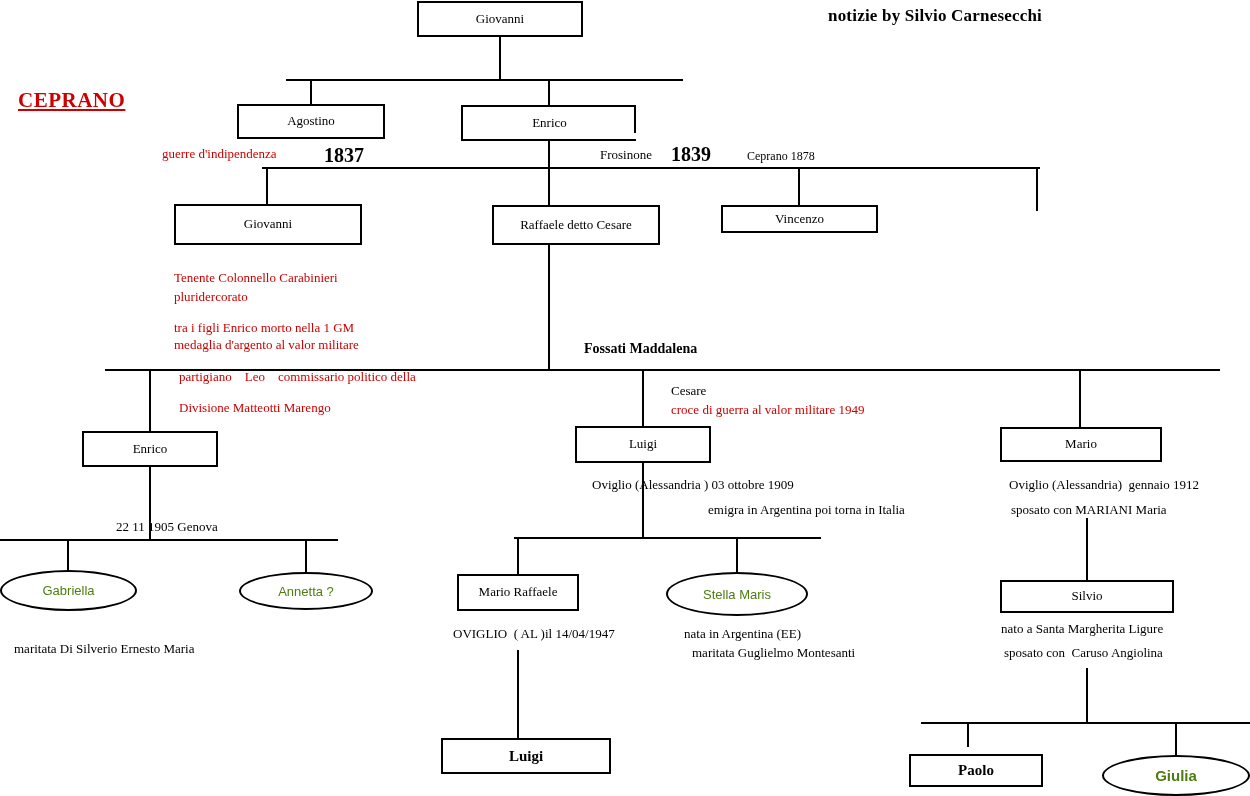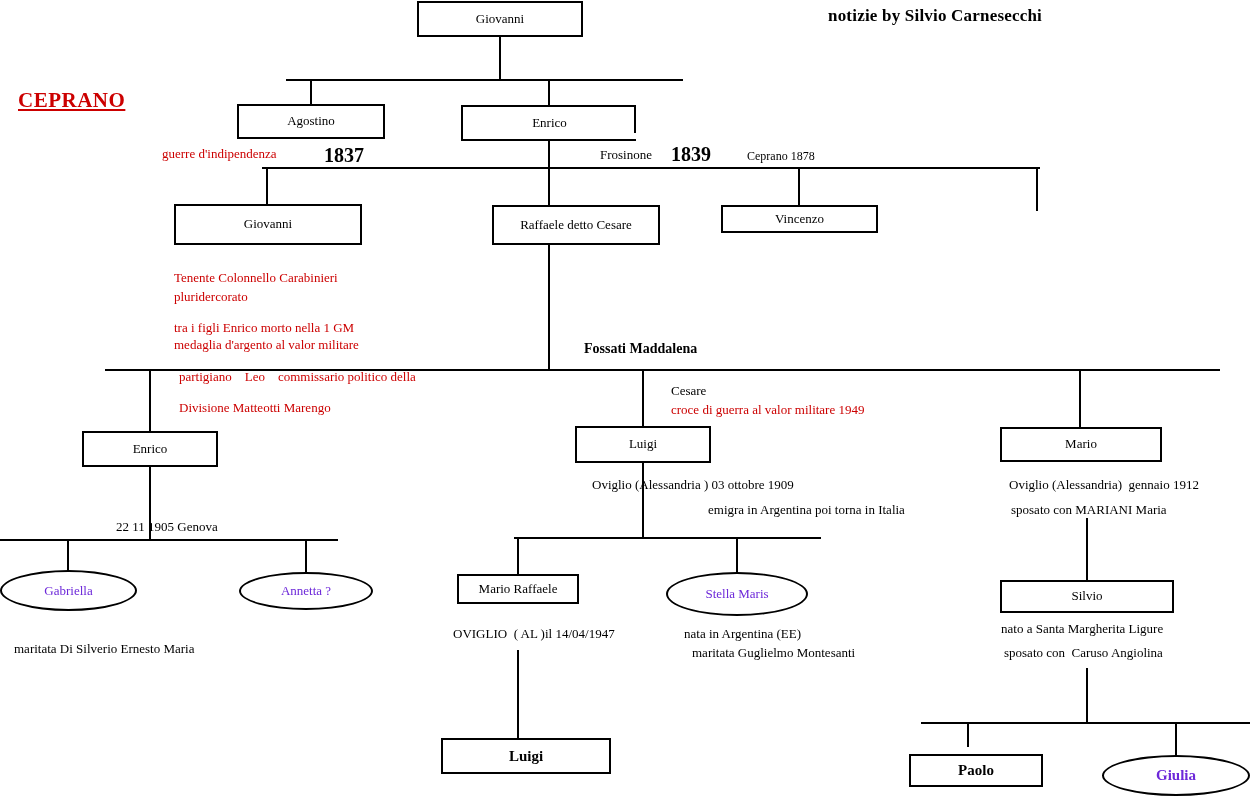--- a/index.html
+++ b/index.html
@@ -40,23 +40,23 @@
   }
   
   .node-oval {
     position: absolute;
     border: 2px solid #000000;
     border-radius: 50%;
     background: #ffffff;
     display: flex;
     align-items: center;
     justify-content: center;
-    font-family: Liberation Serif, serif;
+    font-family: Liberation Sans, sans-serif;
     font-size: 13px;
-    color: #6d28d9;
+    color: #4d7c0f;
     box-sizing: border-box;
     text-align: center;
   }
   .node-oval.bold { font-weight: bold; font-size: 15px; }
   
   .hline {
     position: absolute;
     background: #000000;
     height: 2px;
   }
@@ -201,21 +201,21 @@
 
   <div class="node-oval" style="left:239px; top:572px; width:134px; height:38px;">
     <span>Annetta ?</span>
   </div>
 
   <div class="vline" style="left:642px; top:463px; height:75px;"></div>
   <div class="hline" style="left:514px; top:537px; width:307px;"></div>
   <div class="vline" style="left:517px; top:537px; height:37px;"></div>
   <div class="vline" style="left:736px; top:537px; height:37px;"></div>
 
-  <div class="node-box" style="left:457px; top:574px; width:122px; height:30px;">
+  <div class="node-box" style="left:457px; top:574px; width:122px; height:37px;">
     <span>Mario Raffaele</span>
   </div>
   <div class="txt" style="left:453px; top:625px;">OVIGLIO  ( AL )il 14/04/1947</div>
 
   <div class="node-oval" style="left:666px; top:572px; width:142px; height:44px;">
     <span>Stella Maris</span>
   </div>
   <div class="txt" style="left:684px; top:625px;">nata in Argentina (EE)</div>
   <div class="txt" style="left:692px; top:644px;">maritata Guglielmo Montesanti</div>
 

